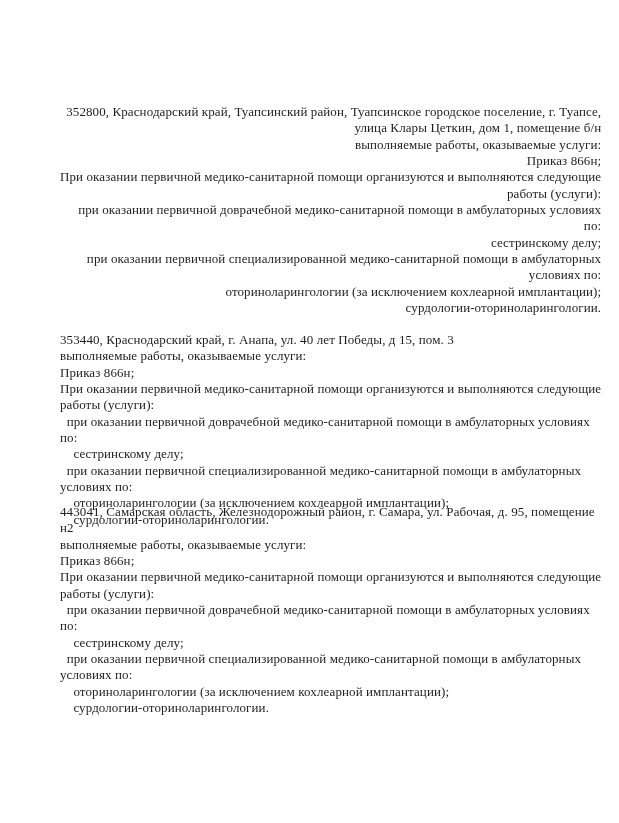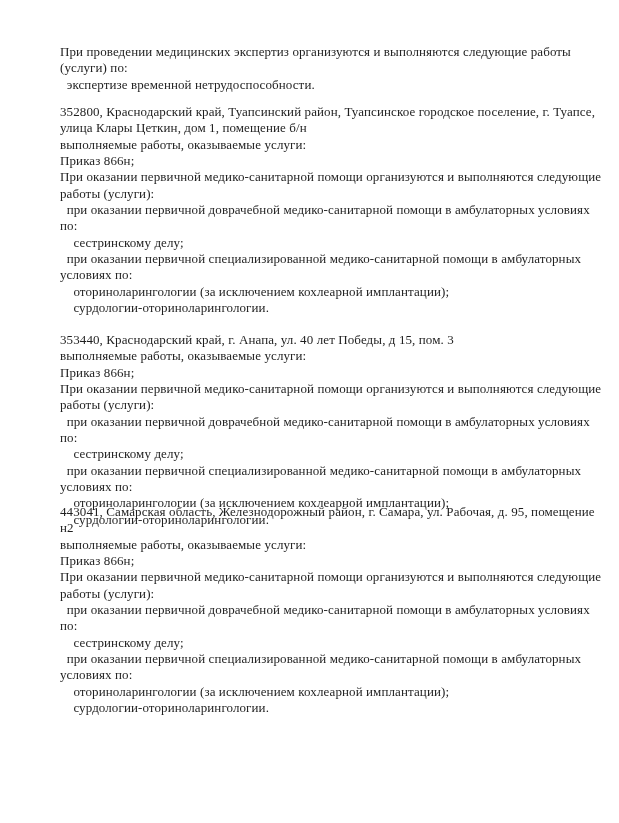--- a/index.html
+++ b/index.html
@@ -23,32 +23,29 @@
     left: 60px;
     margin: 0;
     font-family: "Liberation Serif", "DejaVu Serif", serif;
     font-size: 13px;
     line-height: 16.33px;
     color: #1e1e1e;
     white-space: pre;
     letter-spacing: 0.1px;
   }
   .s1 { top: 44px; }
-  .s2 { top: 104px; }
+  .s2 { top: 104px; text-align: right; }
   .s3 { top: 332px; }
   .s4 { top: 504px; }
 </style>
 </head>
 <body>
 
 <div class="page">
   <div class="doc">
-    <div class="section s1">При проведении медицинских экспертиз организуются и выполняются следующие работы
-(услуги) по:
-  экспертизе временной нетрудоспособности.</div>
     <div class="section s2">352800, Краснодарский край, Туапсинский район, Туапсинское городское поселение, г. Туапсе,
 улица Клары Цеткин, дом 1, помещение б/н
 выполняемые работы, оказываемые услуги:
 Приказ 866н;
 При оказании первичной медико-санитарной помощи организуются и выполняются следующие
 работы (услуги):
   при оказании первичной доврачебной медико-санитарной помощи в амбулаторных условиях
 по:
     сестринскому делу;
   при оказании первичной специализированной медико-санитарной помощи в амбулаторных

